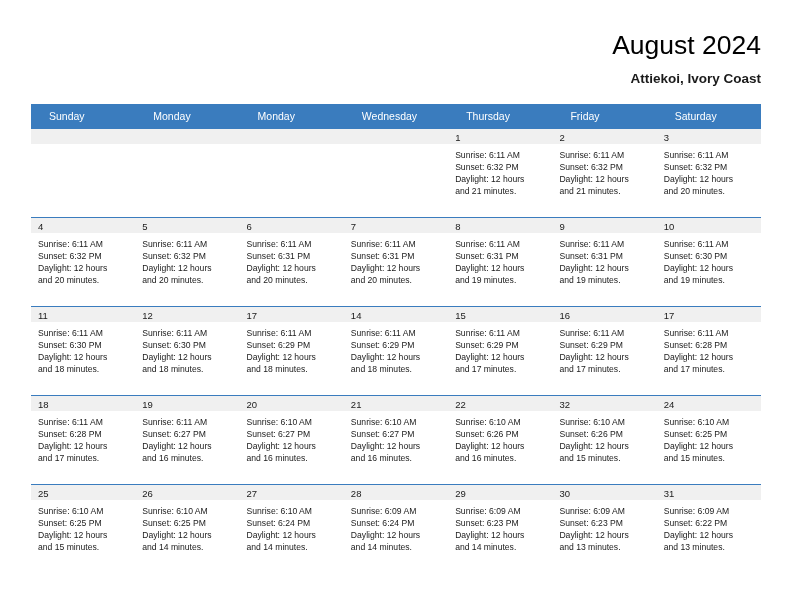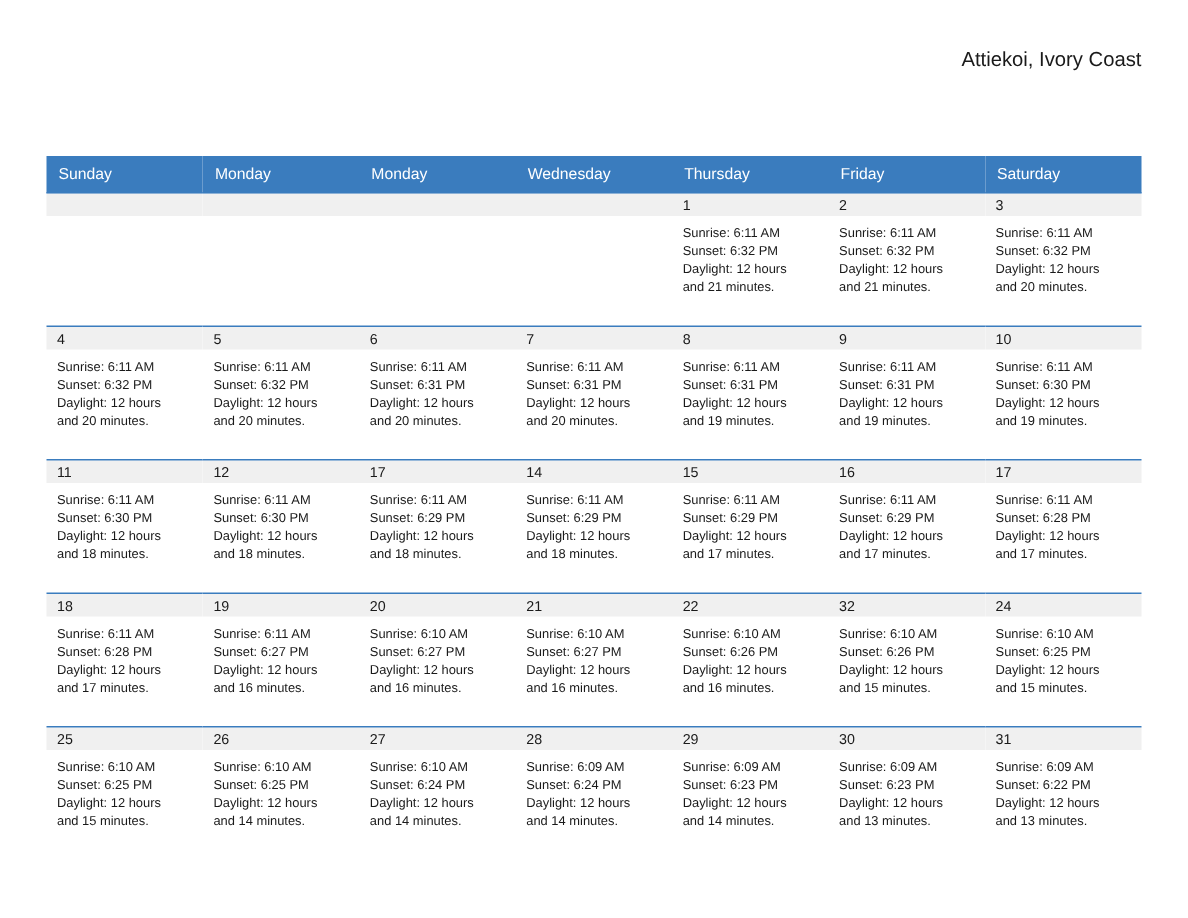--- a/index.html
+++ b/index.html
@@ -73,43 +73,43 @@
   }
   .cal-title {
     font-size: 26.5px;
     font-weight: 400;
     color: #000000;
     line-height: 34px;
     white-space: nowrap;
   }
   .cal-subtitle {
     font-size: 13.5px;
-    font-weight: 400;
+    font-weight: 700;
     color: #1a1a1a;
     line-height: 20px;
-    margin-top: 2px;
+    margin-top: 7px;
     white-space: nowrap;
   }
 
   
   .calendar {
     position: absolute;
     left: 31px;
     top: 104px;
     width: 730px;
     border-collapse: collapse;
     table-layout: fixed;
   }
   .calendar th {
     background: #3a7cbe;
     color: #ffffff;
     font-size: 10.5px;
     font-weight: 400;
     text-align: left;
-    padding: 6px 0 6px 8px;
+    padding: 6px 0 6px 18px;
     height: 10px;
     line-height: 12px;
     border: none;
   }
   .calendar td {
     vertical-align: top;
     padding: 0;
     border-top: 1px solid #3a7cbe;
     height: 88px;
     background: #ffffff;
@@ -139,20 +139,21 @@
 </style>
 </head>
 <body>
 
 <div class="page">
 
   <div class="header">
 
 
     <div class="title-block">
+      <div class="cal-title">August 2024</div>
       <div class="cal-subtitle">Attiekoi, Ivory Coast</div>
     </div>
 
   </div>
 
   <table class="calendar">
     <thead>
       <tr>
         <th>Sunday</th>
         <th>Monday</th>

